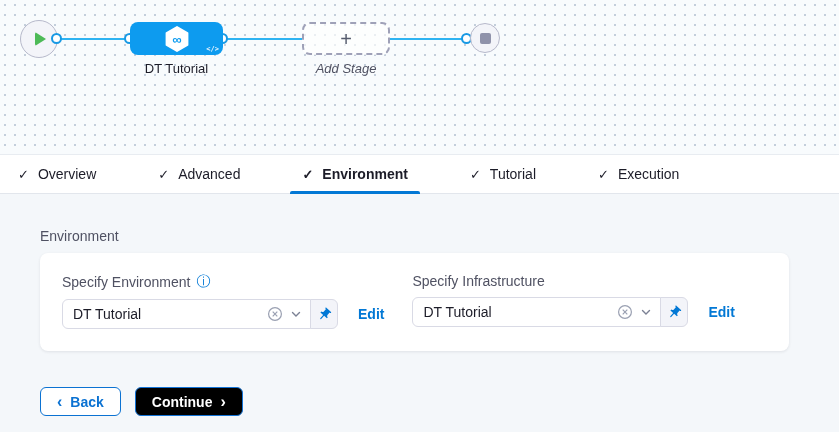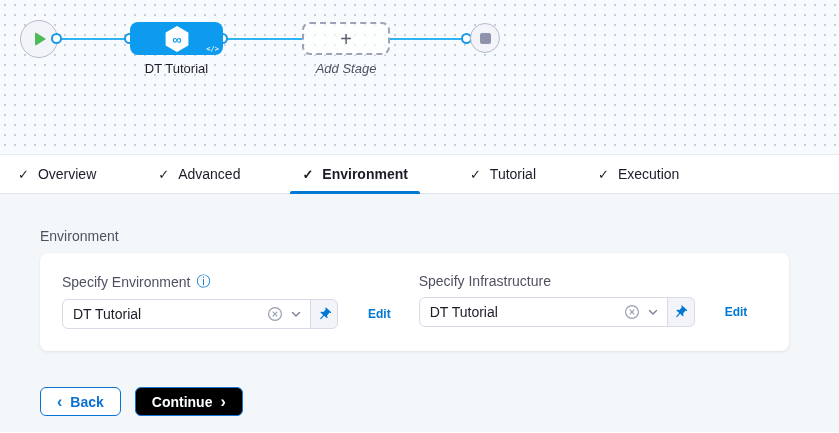--- a/index.html
+++ b/index.html
@@ -103,21 +103,21 @@
     padding:0 8px 0 10px; gap:7px; cursor:pointer;
   }
   .combo-value { flex:1; font-size:14px; color:#1c1c28; white-space:nowrap; overflow:hidden; }
   .icon-btn { display:flex; align-items:center; cursor:pointer; }
   .pinbox {
     width:28px; height:30px; margin-left:-1px;
     background:#f3f4f9; border:1px solid #d9dae5; border-radius:0 6px 6px 0;
     display:flex; align-items:center; justify-content:center; cursor:pointer;
   }
   .pinbox svg { transform:rotate(42deg); }
-  .edit-link { margin-left:30px; font-size:12px; font-weight:bold; color:#0278d5; text-decoration:none; cursor:pointer; }
+  .edit-link { margin-left:20px; font-size:14px; font-weight:bold; color:#0278d5; text-decoration:none; cursor:pointer; }
 
   
   .footer { display:flex; gap:14px; margin-top:36px; }
   .btn { height:29px; border-radius:6px; font-size:14px; font-weight:bold;
          font-family:"Liberation Sans", sans-serif;
          display:flex; align-items:center; gap:8px; padding:0 16px; cursor:pointer; }
   .btn-back { background:#fff; border:1.5px solid #0b72d2; color:#0b72d2; }
   .btn-continue { background:#000000; border:1px solid #1373d6; color:#fff; }
   .btn .chev { font-size:16px; font-weight:bold; line-height:1; }
 </style>

